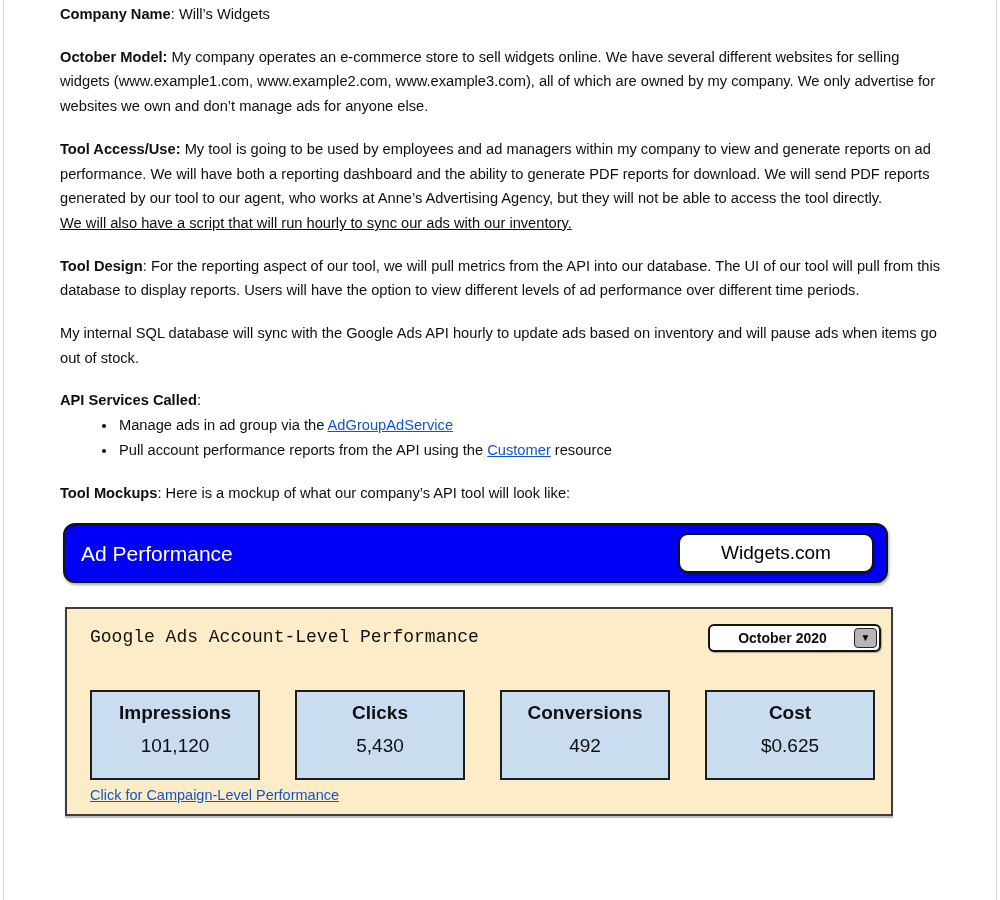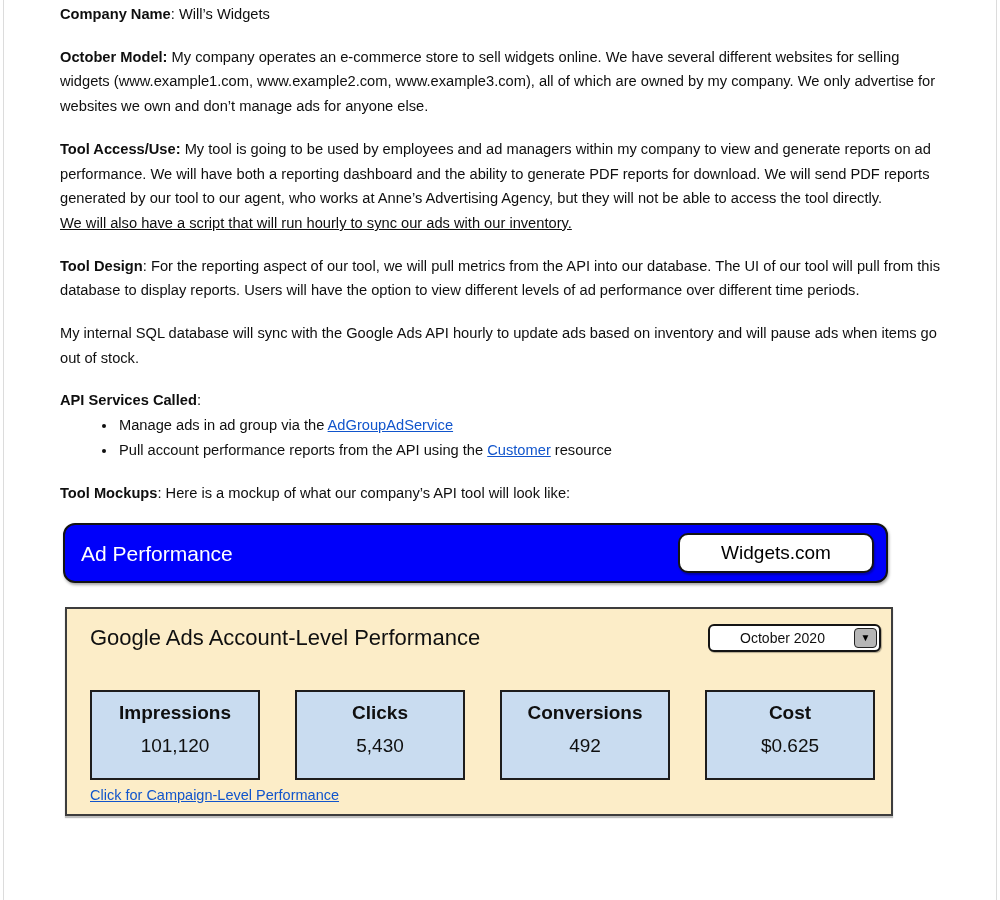--- a/index.html
+++ b/index.html
@@ -62,31 +62,32 @@
     background:var(--panel-bg);
     border:2px solid #3d3d3d;
     box-shadow:0 2px 1px rgba(0,0,0,0.25);
     position:relative;
     padding:0 16px 0 23px;
   }
   .panel-top{
     display:flex;align-items:center;justify-content:space-between;
     padding-top:15px;
   }
-  .panel-title{font-size:22px;color:#101010;line-height:1.2;}
+  .panel-title{font-size:18px;color:#101010;line-height:1.2;font-family:Liberation Mono, monospace;}
   .dropdown{
     width:173px;height:28px;
     background:#ffffff;border:2px solid #141414;border-radius:6px;
     position:relative;
     display:flex;align-items:center;justify-content:center;
     font-size:14px;
     padding-right:24px;
     margin-right:-6px;
     box-shadow:1px 1px 1px rgba(0,0,0,0.3);
     cursor:pointer;
+    font-weight:bold;
   }
   .dropdown .arrow-box{
     position:absolute;right:2px;top:2px;bottom:2px;width:23px;
     background:#b6b6b6;border:1.5px solid #222;border-radius:4px;
     display:flex;align-items:center;justify-content:center;
     font-size:10px;color:#000;
   }
   .cards{display:flex;gap:35px;margin-top:38px;}
   .card{
     width:170px;height:90px;

